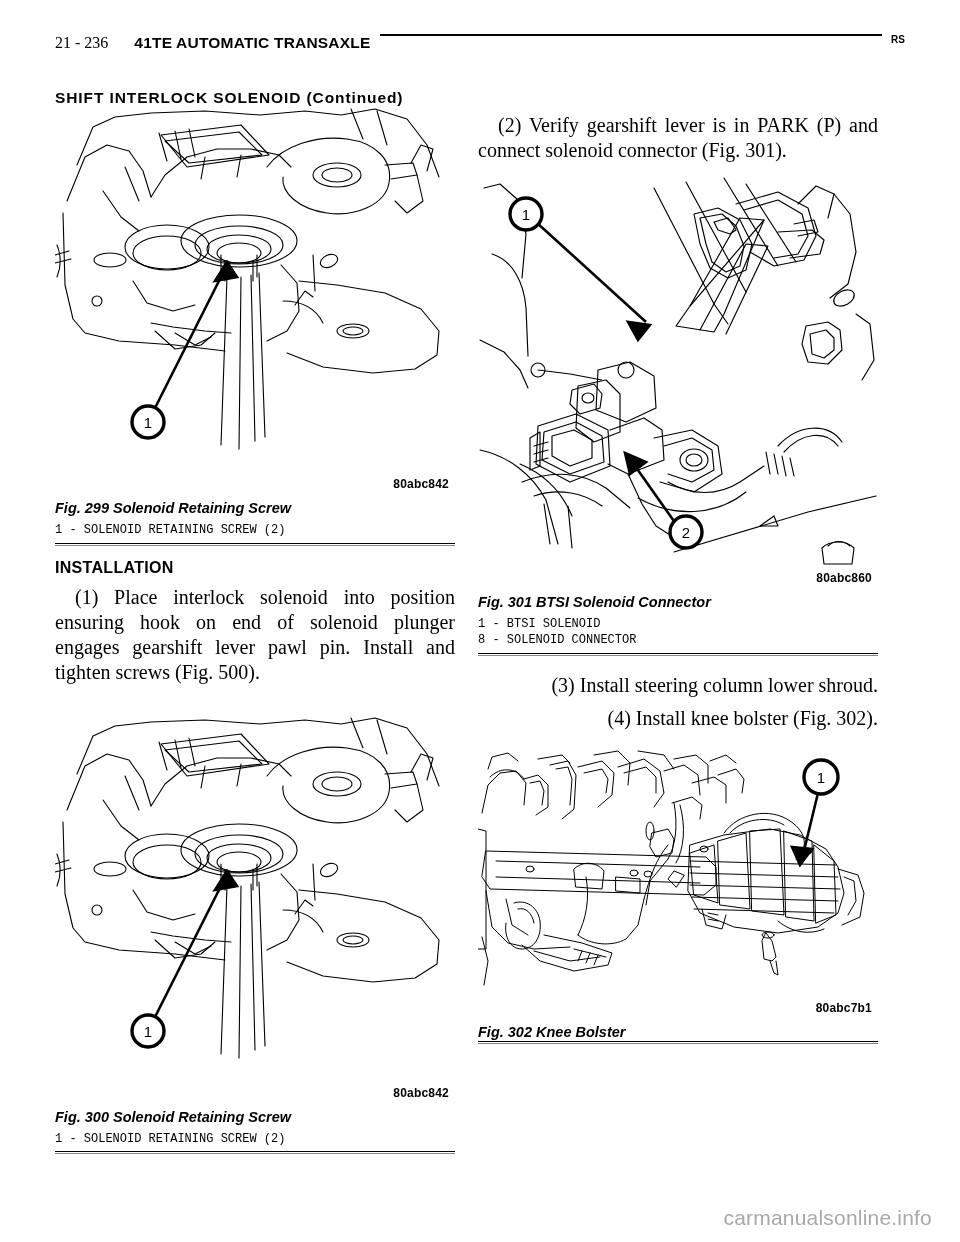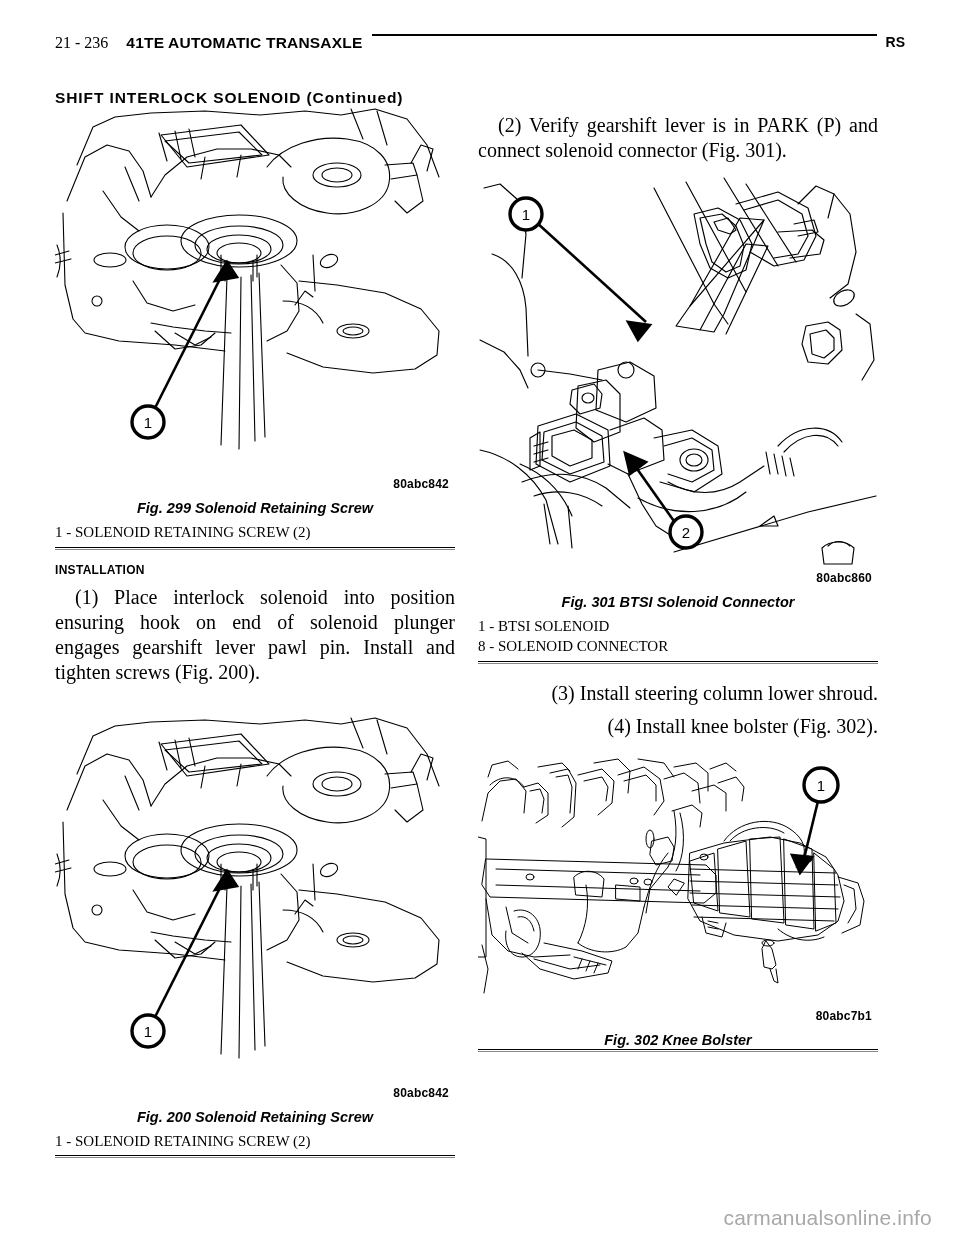--- a/index.html
+++ b/index.html
@@ -23,33 +23,33 @@
     top: 34px;
     width: 850px;
     height: 26px;
     display: flex;
   }
   .hdr-title {
     font-family: "Liberation Sans", sans-serif;
     font-weight: bold;
     font-size: 15.5px;
     letter-spacing: 0.2px;
-    margin-left: 18px;
+    margin-left: 26px;
     white-space: nowrap;
   }
   .hdr-rule {
     flex: 1 1 auto;
     height: 0;
     border-top: 2.5px solid #000;
     margin: 0 9px 0 9px;
   }
   .hdr-right {
     font-family: "Liberation Sans", sans-serif;
     font-weight: bold;
-    font-size: 14px;
+    font-size: 10px;
     white-space: nowrap;
   }
 
   .section-head {
     position: absolute;
     left: 55px;
     top: 89px;
     font-family: "Liberation Sans", sans-serif;
     font-weight: bold;
     font-size: 15.5px;
@@ -77,47 +77,47 @@
   .fig-code {
     text-align: right;
     font-family: "Liberation Sans", sans-serif;
     font-weight: bold;
     font-size: 12px;
     letter-spacing: 0.2px;
     margin-top: 2px;
     padding-right: 6px;
   }
   .fig-caption {
-    text-align: center;
+    text-align: left;
     font-family: "Liberation Sans", sans-serif;
     font-weight: bold;
     font-style: italic;
     font-size: 14.5px;
     margin-top: 9px;
   }
   .fig-legend {
-    font-family: Liberation Serif, serif;
-    font-size: 15px;
+    font-family: Liberation Mono, monospace;
+    font-size: 12px;
     line-height: 1.32;
     margin-top: 7px;
     padding-bottom: 3px;
   }
   .fig-rule {
     border-top: 1.6px solid #000;
     border-bottom: 0.7px solid #888;
     height: 1px;
     width: 400px;
     margin-top: 1px;
   }
 
   
   .sub-head {
     font-family: "Liberation Sans", sans-serif;
     font-weight: bold;
-    font-size: 12px;
+    font-size: 16px;
     letter-spacing: 0.3px;
     margin-top: 13px;
   }
   .para {
     font-family: "Liberation Serif", serif;
     font-size: 20px;
     line-height: 1.26;
     text-align: justify;
     text-indent: 20px;
     margin: 8px 0 2px 0;
@@ -233,21 +233,21 @@
     </div>
     <div class="fig-code">80abc842</div>
     <div class="fig-caption">Fig. 299 Solenoid Retaining Screw</div>
     <div class="fig-legend">
       <div>1 - SOLENOID RETAINING SCREW (2)</div>
     </div>
     <div class="fig-rule"></div>
   </div>
 
   <div class="sub-head">INSTALLATION</div>
-  <p class="para">(1) Place interlock solenoid into position ensuring hook on end of solenoid plunger engages gearshift lever pawl pin. Install and tighten screws (Fig. 200).</p>
+  <p class="para">(1) Place interlock solenoid into position ensuring hook on end of solenoid plunger engages gearshift lever pawl pin. Install and tighten screws (Fig. 500).</p>
 
   <div class="spacer-lg"></div>
 
   <div class="figure">
     <div class="fig-art">
       <svg viewBox="0 0 400 370" xmlns="http://www.w3.org/2000/svg">
         <g fill="none" stroke="#000" stroke-width="1.1" stroke-linejoin="round" stroke-linecap="round">
           <path d="M22 60 L38 22 L60 12 L96 8 L150 6 L205 10 L250 6 L286 10 L320 4 L352 14 L372 40 L384 72"></path>
           <path d="M12 96 L30 52 L52 40 L74 46 L88 66 L96 92"></path>
           <path d="M96 92 L110 70 L132 52 L162 44 L196 44 L224 50 L236 62"></path>
@@ -296,21 +296,21 @@
         </g>
         <g stroke="#000" stroke-width="2.6" fill="#000">
           <line x1="100" y1="303" x2="172" y2="160"></line>
           <polygon points="172,157 160,176 182,172"></polygon>
         </g>
         <circle cx="93" cy="317" r="16" fill="#fff" stroke="#000" stroke-width="3.4"></circle>
         <text class="callout-num" x="93" y="323" text-anchor="middle">1</text>
       </svg>
     </div>
     <div class="fig-code">80abc842</div>
-    <div class="fig-caption">Fig. 200 Solenoid Retaining Screw</div>
+    <div class="fig-caption">Fig. 300 Solenoid Retaining Screw</div>
     <div class="fig-legend">
       <div>1 - SOLENOID RETAINING SCREW (2)</div>
     </div>
     <div class="fig-rule"></div>
   </div>
 
 </div>
 
 <div class="col col-right">
 

